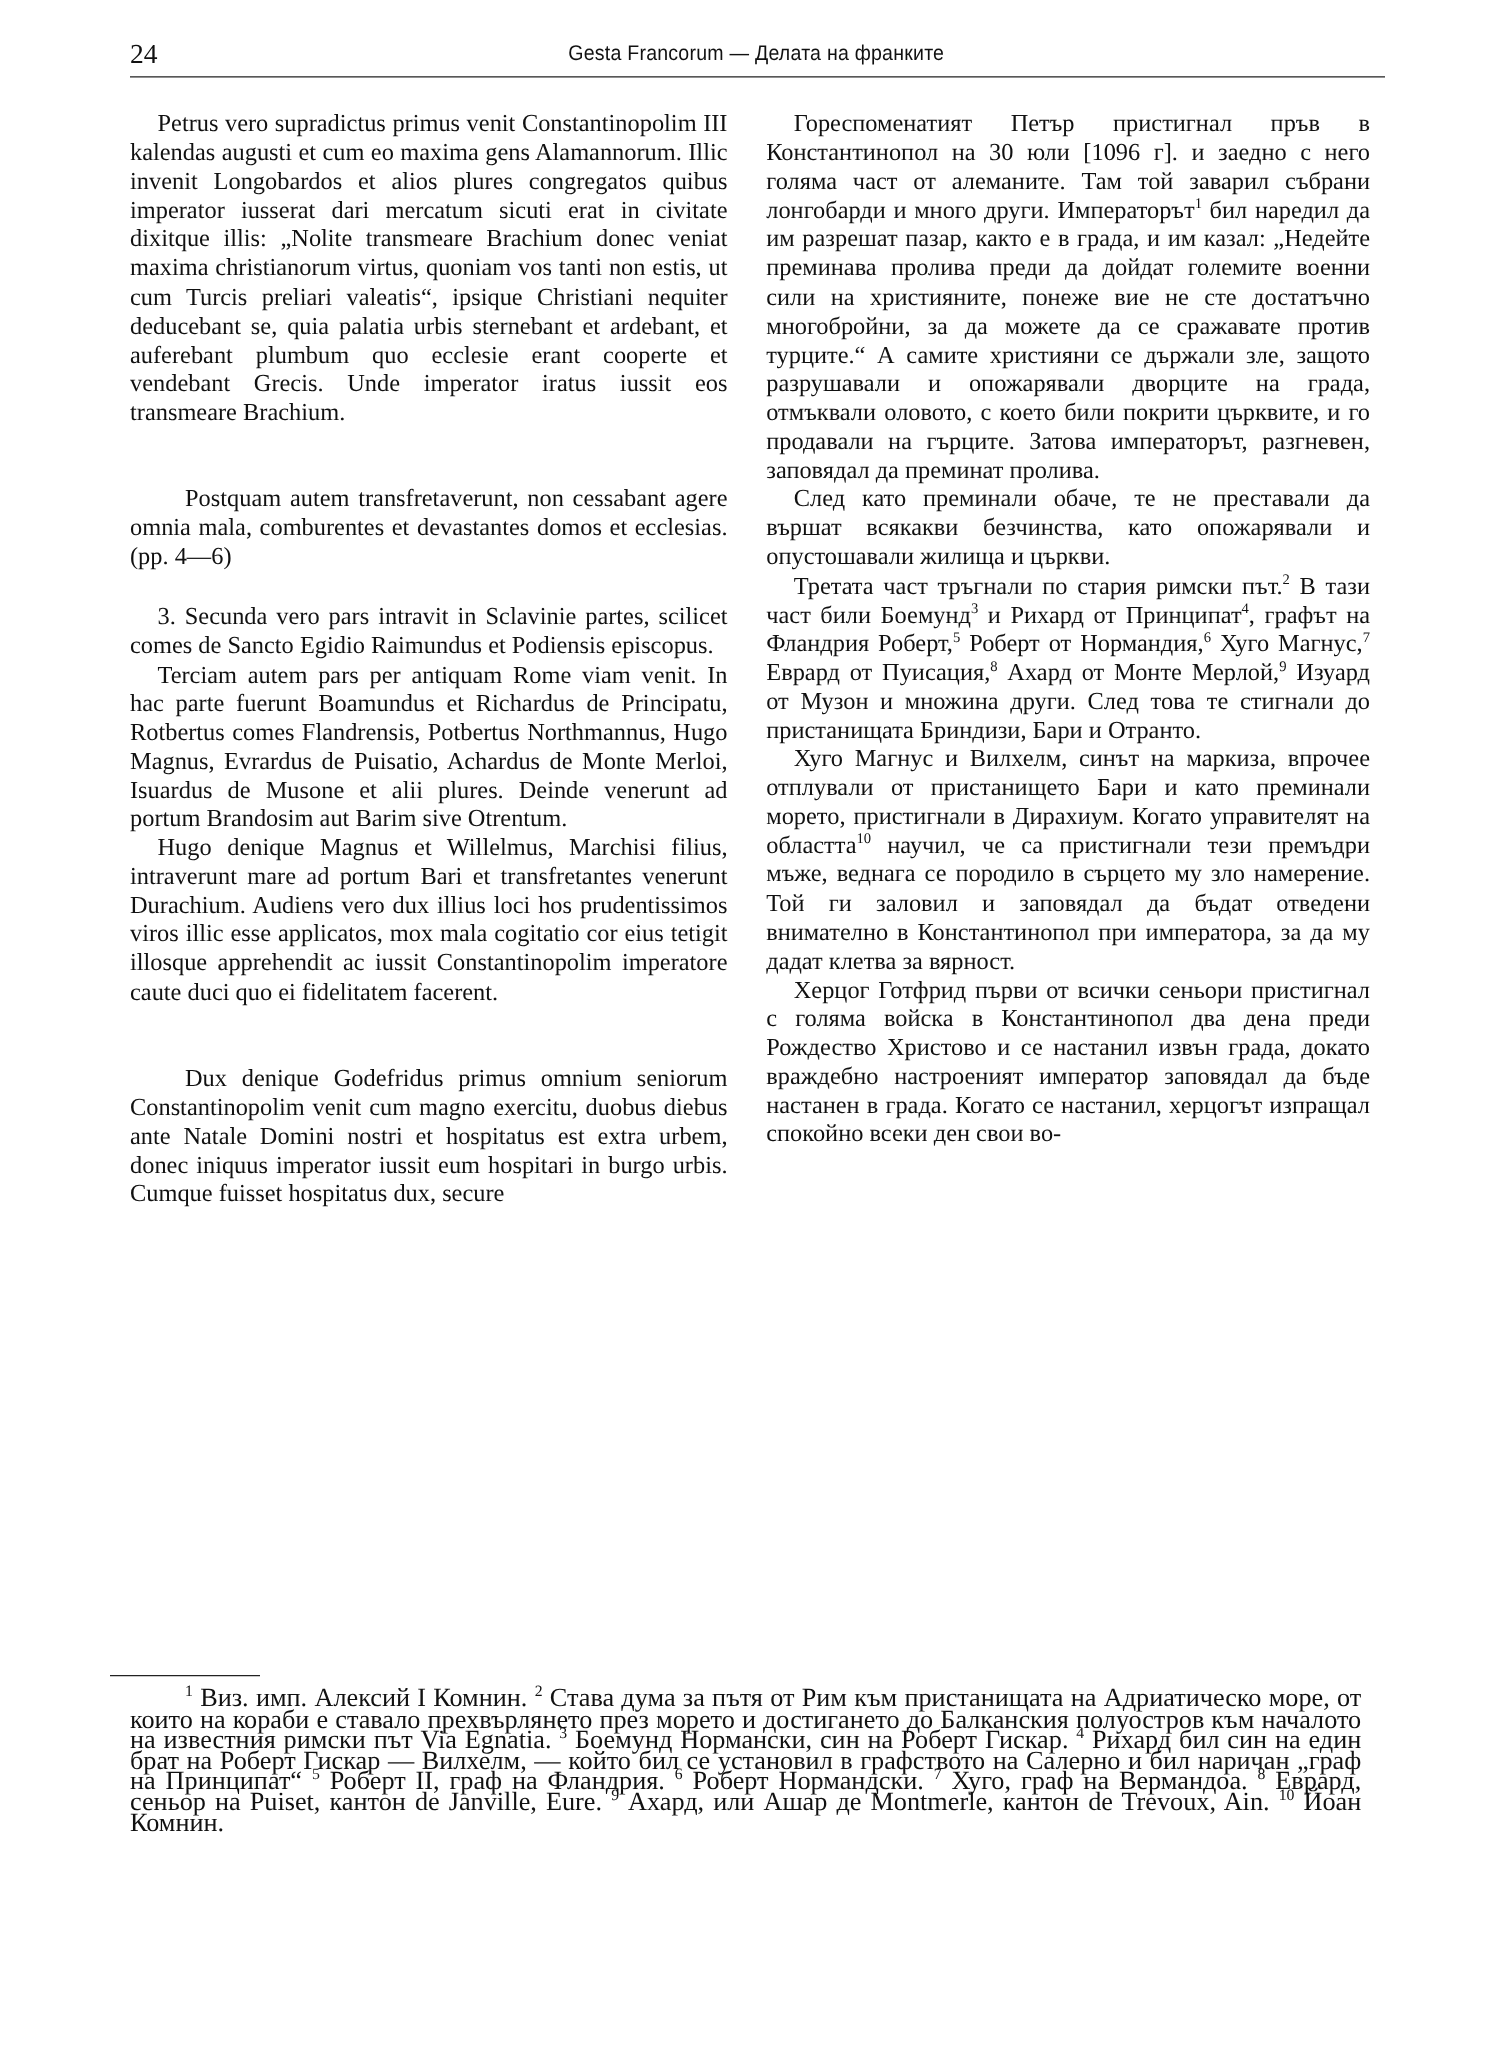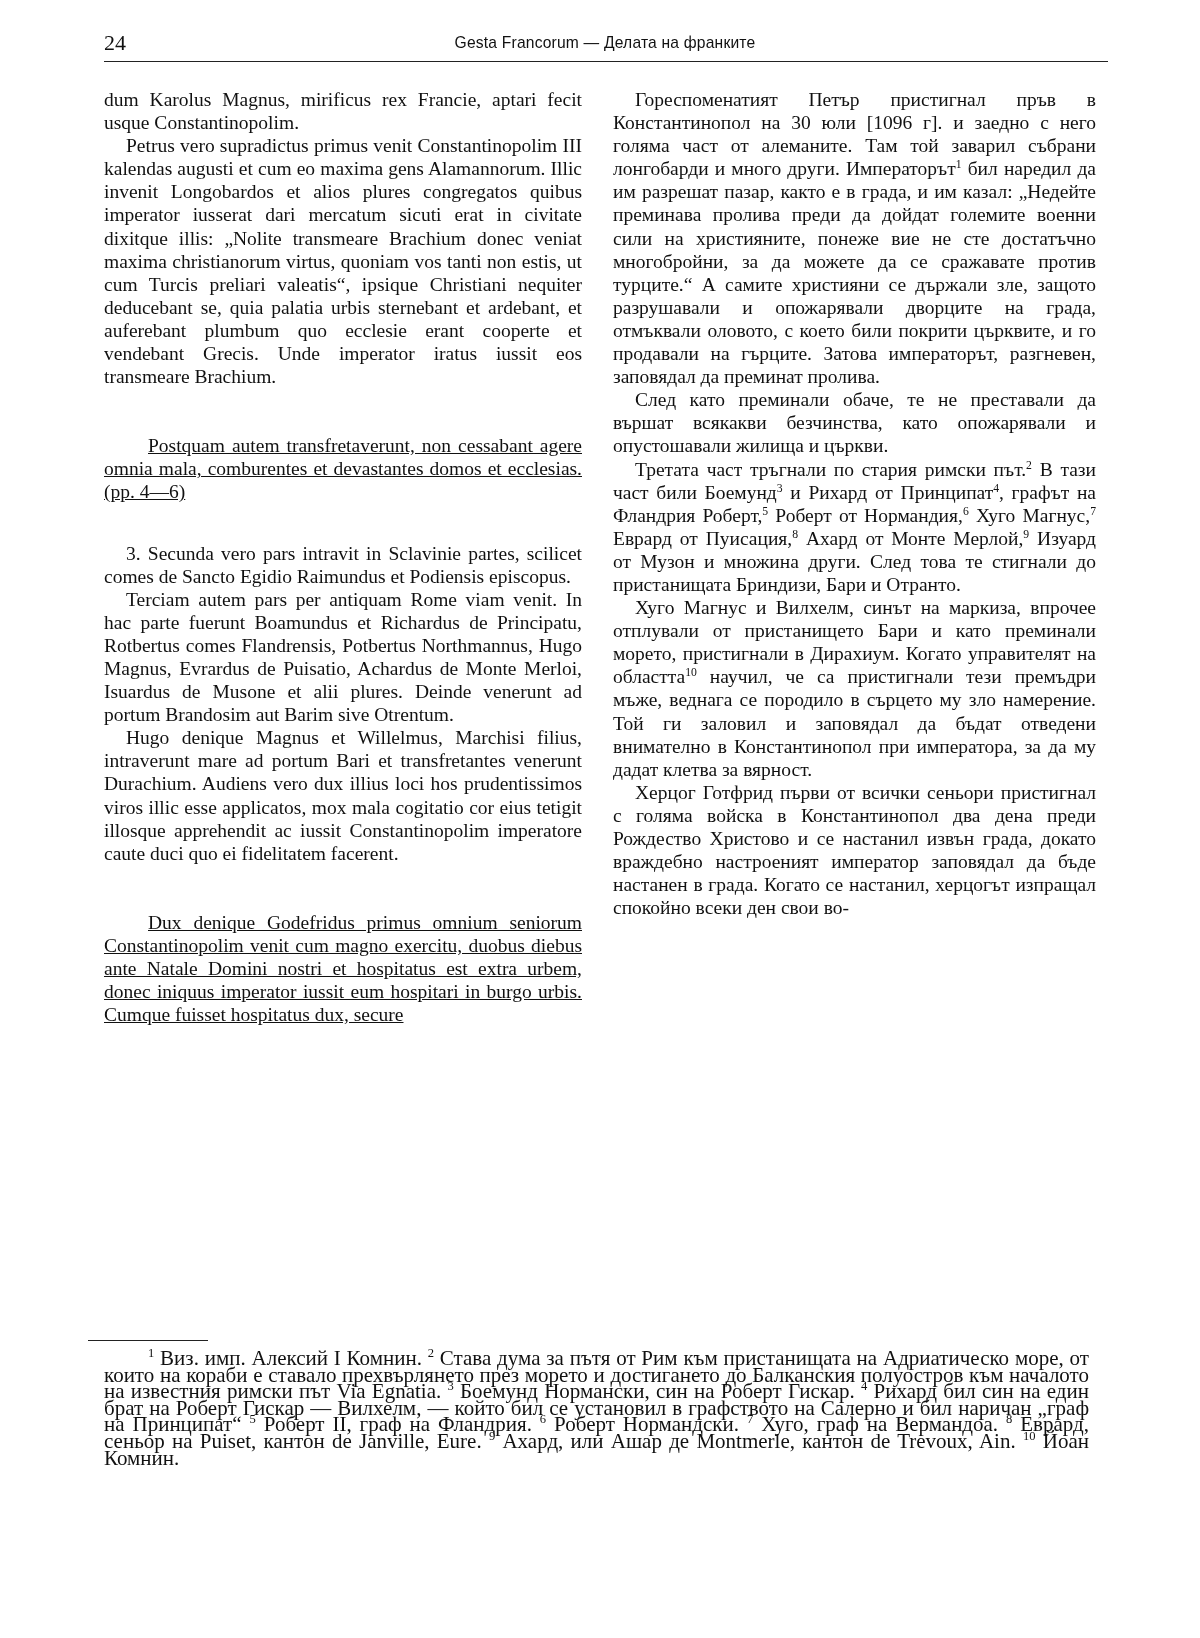--- a/index.html
+++ b/index.html
@@ -11,41 +11,40 @@
   .running-title { position: absolute; left: 0; right: 0; top: 3px; text-align: center;
                    font-size: 17px; font-family: "Liberation Sans", sans-serif; letter-spacing: 0.2px; transform: scaleX(0.92); }
   .header-rule { position: absolute; left: 104px; top: 61px; width: 1004px; height: 0;
                  border-top: 1.5px solid #222; }
   .col { position: absolute; top: 88px; font-size: 19.5px; line-height: 23.1px; text-align: justify; }
   .col.left { left: 104px; width: 478px; }
   .col.right { left: 613px; width: 483px; }
   .col p { margin: 0; text-indent: 22px; hyphens: manual; }
   .col p.noindent { text-indent: 0; }
   .col p.wide-indent { text-indent: 44px; }
-  .col p.gap { margin-top: 46px; text-decoration: underline; }
-  .col p.gap-sm { margin-top: 38px; }
+  .col p.gap { margin-top: 46px; }
+  .col p.gap-sm { margin-top: 25px; }
   .fn-rule { position: absolute; left: 88px; top: 1340px; width: 120px; border-top: 1.2px solid #222; }
   .footnotes { position: absolute; left: 104px; top: 1350px; width: 985px;
                font-size: 21px; line-height: 16.6px; text-align: justify; }
   .footnotes p { margin: 0; text-indent: 44px; }
   sup { font-size: 0.6em; vertical-align: super; line-height: 0; }
 </style>
 </head>
 <body>
 
 <div class="page">
 
   <div class="header">
     <span class="page-no">24</span>
     <div class="running-title">Gesta Francorum — Делата на франките</div>
   </div>
   <div class="header-rule"></div>
 
   <div class="col left">
-    <p class="noindent">dum Karolus Magnus, mirificus rex Francie, aptari fecit usque Constantinopolim.</p>
     <p>Petrus vero supradictus primus venit Constantinopolim III kalendas augusti et cum eo maxima gens Alamannorum. Illic invenit Longobardos et alios plures congregatos quibus imperator iusserat dari mercatum sicuti erat in civitate dixitque illis: „Nolite transmeare Brachium donec veniat maxima christianorum virtus, quoniam vos tanti non estis, ut cum Turcis preliari valeatis“, ipsique Christiani nequiter deducebant se, quia palatia urbis sternebant et ardebant, et auferebant plumbum quo ecclesie erant cooperte et vendebant Grecis. Unde imperator iratus iussit eos transmeare Brachium.</p>
     <p class="gap wide-indent">Postquam autem transfretaverunt, non cessabant agere omnia mala, comburentes et devastantes domos et ecclesias. (pp. 4—6)</p>
     <p class="gap-sm">3. Secunda vero pars intravit in Sclavinie partes, scilicet comes de Sancto Egidio Raimundus et Podiensis episcopus.</p>
     <p>Terciam autem pars per antiquam Rome viam venit. In hac parte fuerunt Boamundus et Richardus de Principatu, Rotbertus comes Flandrensis, Potbertus Northmannus, Hugo Magnus, Evrardus de Puisatio, Achardus de Monte Merloi, Isuardus de Musone et alii plures. Deinde venerunt ad portum Brandosim aut Barim sive Otrentum.</p>
     <p>Hugo denique Magnus et Willelmus, Marchisi filius, intraverunt mare ad portum Bari et transfretantes venerunt Durachium. Audiens vero dux illius loci hos prudentissimos viros illic esse applicatos, mox mala cogitatio cor eius tetigit illosque apprehendit ac iussit Constantinopolim imperatore caute duci quo ei fidelitatem facerent.</p>
     <p class="gap wide-indent">Dux denique Godefridus primus omnium seniorum Constantinopolim venit cum magno exercitu, duobus diebus ante Natale Domini nostri et hospitatus est extra urbem, donec iniquus imperator iussit eum hospitari in burgo urbis. Cumque fuisset hospitatus dux, secure</p>
   </div>
 
   <div class="col right">
     <p><span>Гореспоменатият Петър пристигнал пръв в Константинопол на 30 юли [1096 г]. и заедно с него голяма част от алеманите. Там той заварил събрани лонгобарди и много други. Императорът</span><sup>1</sup><span> бил наредил да им разрешат пазар, както е в града, и им казал: „Недейте преминава пролива преди да дойдат големите военни сили на християните, понеже вие не сте достатъчно многобройни, за да можете да се сражавате против турците.“ А самите християни се държали зле, защото разрушавали и опожарявали дворците на града, отмъквали оловото, с което били покрити църквите, и го продавали на гърците. Затова императорът, разгневен, заповядал да преминат пролива.</span></p>

